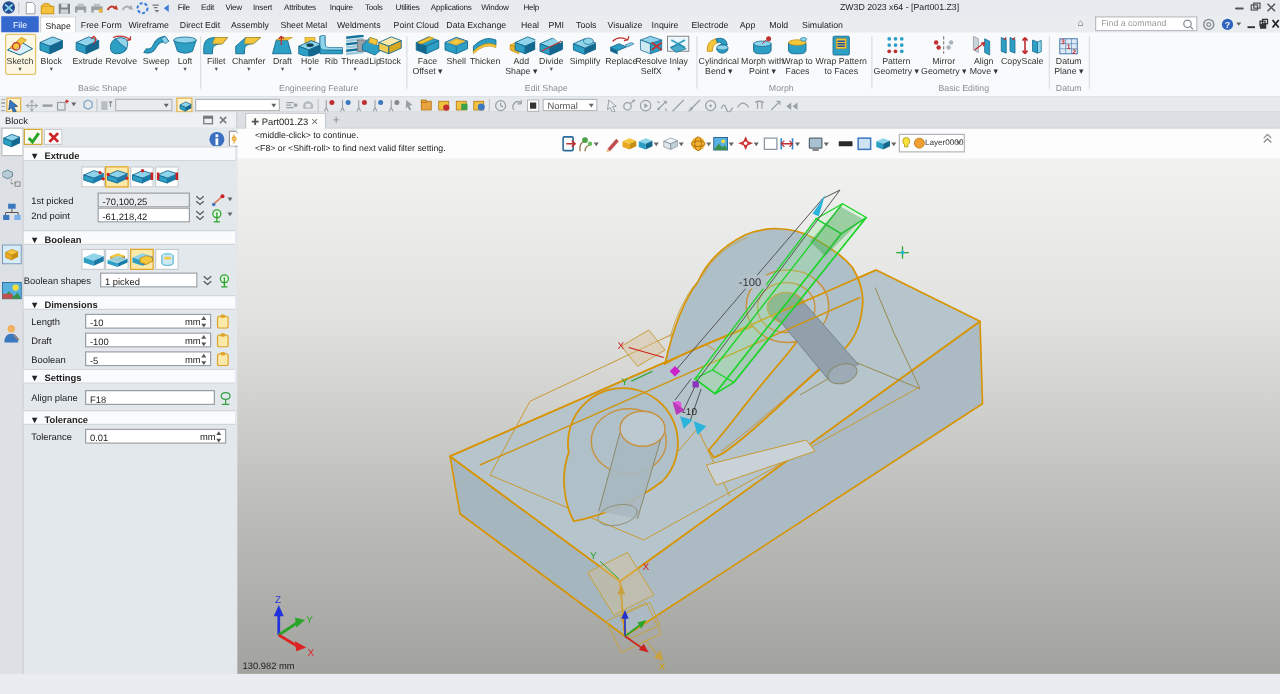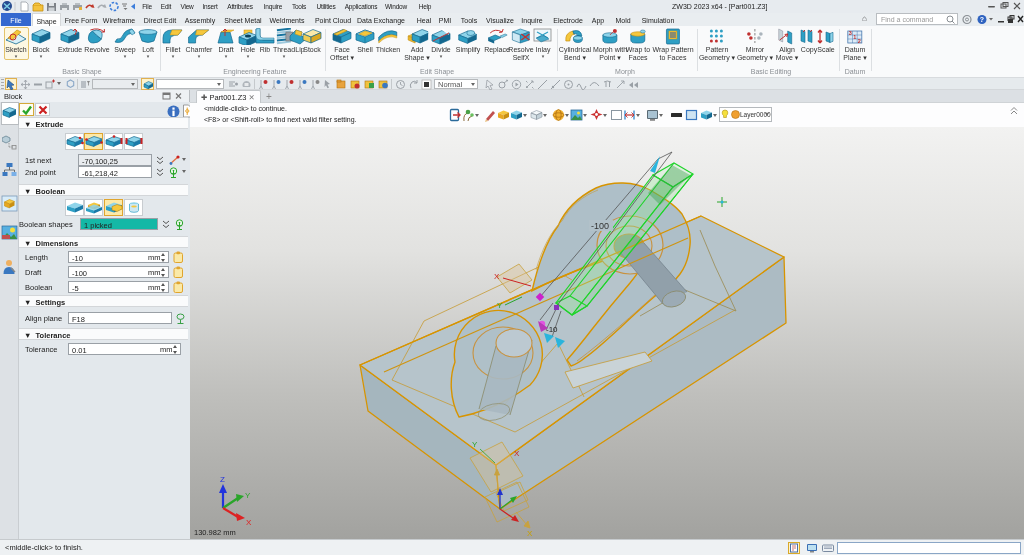--- a/index.html
+++ b/index.html
@@ -572,21 +572,21 @@
           <rect x="15.5" y="3" width="2" height="6" fill="#cc2222"></rect>
         </svg>
         <div style="position:absolute;left:105px;top:31px;width:19px;height:17px;border:1px solid #c8ccd0;background:#fff"></div>
         <svg style="position:absolute;left:106px;top:33px" width="18" height="13" viewBox="0 0 18 13">
           <path d="M1 5 l8 -3.5 8 2.5 -8 3.5 z" fill="#8fd4ea" stroke="#14688f" stroke-width="0.7"></path>
           <path d="M1 5 l8 2.5 v4 l-8 -2.5 z" fill="#2e9fc4" stroke="#14688f" stroke-width="0.7"></path>
           <path d="M9 7.5 l8 -3.5 v4 l-8 3.5 z" fill="#1a7aa8"></path>
           <rect x="0.5" y="3" width="2" height="6" fill="#cc2222"></rect>
           <rect x="15.5" y="3" width="2" height="6" fill="#cc2222"></rect>
         </svg>
-        <div class="flabel" style="left:6px;top:54px">1st next</div>
+        <div class="flabel" style="left:6px;top:54px">1st picked</div>
         <div class="fbox" style="left:59px;top:52px;width:74px;background:#e9ecef">-70,100,25</div>
         <svg style="position:absolute;left:137px;top:54px" width="8" height="10">
           <path d="M1 1 l3 2.5 3 -2.5 M1 5 l3 2.5 3 -2.5" stroke="#555" fill="none" stroke-width="1"></path>
         </svg>
         <svg style="position:absolute;left:149px;top:53px" width="13" height="11">
           <path d="M2 9 L10 2" stroke="#e07040" stroke-width="1.3"></path>
           <circle cx="10" cy="2" r="1.6" fill="#cc2222"></circle>
           <circle cx="3" cy="8.5" r="1.4" fill="#3a78c0"></circle>
         </svg>
         <div style="position:absolute;left:163px;top:56px;width:0;height:0;border-left:2.5px solid transparent;border-right:2.5px solid transparent;border-top:3px solid #666"></div>
@@ -624,21 +624,21 @@
           <path d="M9 7.5 l8 -3.5 v4 l-8 3.5 z" fill="#1a7aa8"></path>
           <path d="M7 5.5 l5 -2 5 1.5 v3 l-5 2.5 -5 -1.5 z" fill="#f5c73d" stroke="#a87808" stroke-width="0.5"></path>
         </svg>
         <div style="position:absolute;left:105px;top:97px;width:19px;height:17px;border:1px solid #c8ccd0;background:#fff"></div>
         <svg style="position:absolute;left:106px;top:99px" width="18" height="13" viewBox="0 0 18 13">
           <ellipse cx="9" cy="3" rx="4.5" ry="1.8" fill="#8fd4ea"></ellipse>
           <path d="M4.5 3 v6.5 q0 1.8 4.5 1.8 q4.5 0 4.5 -1.8 v-6.5" fill="#cde8f2" stroke="#2e9fc4" stroke-width="0.7"></path>
           <ellipse cx="9" cy="5.5" rx="2.8" ry="1.1" fill="#f5c73d"></ellipse>
         </svg>
         <div class="flabel" style="left:0;top:118px">Boolean shapes</div>
-        <div class="fbox" style="left:61px;top:116px;width:78px;background:#14b8a6">1 picked</div>
+        <div class="fbox" style="left:61px;top:116px;width:78px;background:#ffffff">1 picked</div>
         <svg style="position:absolute;left:143px;top:118px" width="8" height="10">
           <path d="M1 1 l3 2.5 3 -2.5 M1 5 l3 2.5 3 -2.5" stroke="#555" fill="none" stroke-width="1"></path>
         </svg>
         <svg style="position:absolute;left:155px;top:117px" width="11" height="12">
           <circle cx="5.5" cy="4" r="3.2" fill="#e8f6e8" stroke="#2aa52a" stroke-width="1"></circle>
           <path d="M5.5 4 v6.5 M3 10.5 h5 M3.5 6.8 h4" stroke="#2aa52a" stroke-width="1" fill="none"></path>
           <path d="M4.5 3 l1 2 1 -2" fill="#2aa52a"></path>
         </svg>
         <div class="sech" style="top:134px">▼&nbsp; <span style="position:relative;top:0px">Dimensions</span></div>
         <div class="flabel" style="left:6px;top:151px">Length</div>
@@ -918,31 +918,13 @@
 <polygon points="219,493 227,493 223,484" fill="#2233dd"></polygon>
 <polygon points="236,494 237,502 244,496" fill="#2aa52a"></polygon>
 <polygon points="236,513 237,521 245,518" fill="#dd2222"></polygon>
 <text x="220" y="482" font-size="8" fill="#2233dd" font-family="Liberation Sans,sans-serif">Z</text>
 <text x="245" y="498" font-size="8" fill="#2aa52a" font-family="Liberation Sans,sans-serif">Y</text>
 <text x="246" y="525" font-size="8" fill="#dd2222" font-family="Liberation Sans,sans-serif">X</text>
 </svg>
   <div id="mmlabel">130.982 mm</div>
 </div>
 
-<div id="status">
-  <div class="txt">&lt;middle-click&gt; to finish.</div>
-  <svg class="sic" style="left:788px">
-        <rect x="0.5" y="0.5" width="11" height="11" fill="#fdf3d1" stroke="#d9a928"></rect>
-        <rect x="2.5" y="2" width="7" height="8" fill="#fff" stroke="#4a6fa5"></rect>
-        <path d="M4 4 h4 M4 6 h4 M4 8 h2" stroke="#c05050" stroke-width="0.8"></path>
-      </svg>
-  <svg class="sic" style="left:806px">
-        <rect x="1" y="2" width="10" height="7" rx="1" fill="#3a6fb5"></rect>
-        <rect x="2" y="3" width="8" height="5" fill="#bde0f0"></rect>
-        <rect x="4" y="9" width="4" height="1.5" fill="#888"></rect>
-      </svg>
-  <svg class="sic" style="left:822px">
-        <rect x="0.5" y="3" width="11" height="6.5" rx="1" fill="#eef2f5" stroke="#7a8aa0"></rect>
-        <path d="M2 5 h8 M2 6.5 h8" stroke="#7a8aa0" stroke-width="0.7"></path>
-      </svg>
-  <div id="statinput"></div>
-</div>
 
 </div>
 </body></html>

